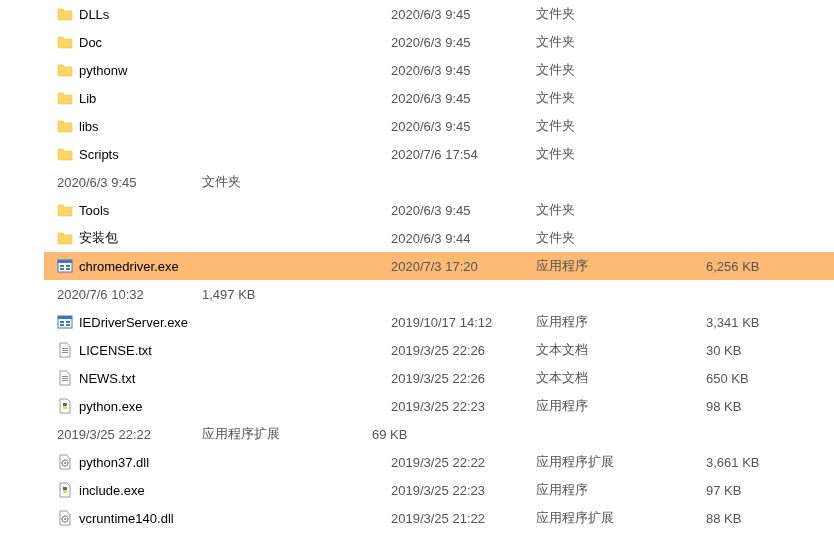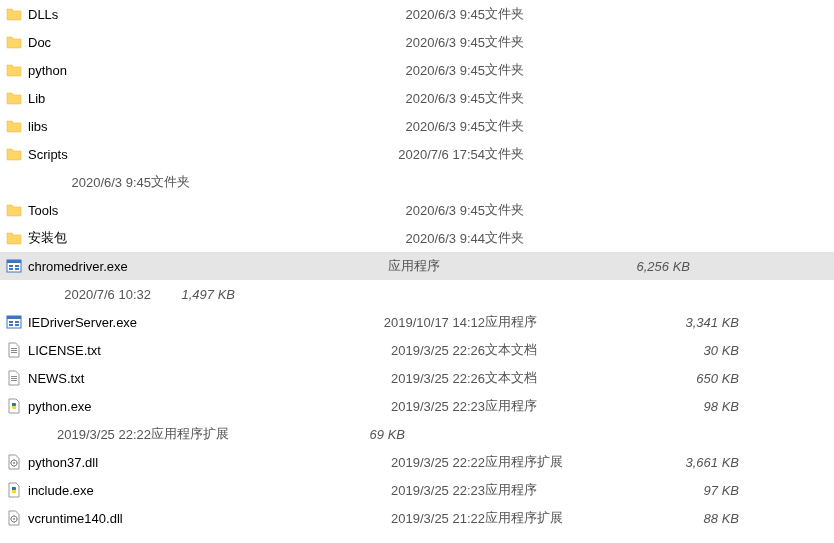--- a/index.html
+++ b/index.html
@@ -8,35 +8,36 @@
     font-size: 13px;
     background: #fff;
     color: #000;
     width: 834px;
   }
   .file-list { width: 100%; }
   .row {
     display: flex;
     align-items: center;
     height: 28px;
-    padding-left: 6px;
+    padding-left: 13px;
     cursor: default;
+    margin-left: 44px;
   }
-  .row.selected { background: #e5e5e5; gap: 48px; }
+  .row.selected { background: #fdba74; }
   .col-name {
     width: 334px;
     display: flex;
     align-items: center;
     gap: 6px;
     overflow: hidden;
     white-space: nowrap;
   }
-  .col-date { width: 145px; color: #555; text-align: right; }
+  .col-date { width: 145px; color: #555; }
   .col-type { width: 170px; color: #555; overflow: hidden; white-space: nowrap; text-overflow: ellipsis; }
-  .col-size { width: 100px; color: #555; text-align: right; padding-right: 16px; font-style: italic; }
+  .col-size { width: 100px; color: #555; text-align: left; padding-right: 16px; }
   .icon { width: 16px; height: 16px; flex-shrink: 0; display: inline-block; }
   
   .icon svg { display:block; }
 </style>
 </head>
 <body>
 
 <div class="file-list" id="list">
     <div class="row">
       <div class="col-name">
@@ -64,21 +65,21 @@
       <div class="col-type">文件夹</div>
       <div class="col-size"></div>
     </div>
     <div class="row">
       <div class="col-name">
         <span class="icon">
           <svg viewBox="0 0 16 16">
             <path fill="#ffd666" stroke="#e6b33c" stroke-width="0.5" d="M1 3h5l1.5 2H15v8.5c0 .3-.2.5-.5.5h-13c-.3 0-.5-.2-.5-.5V3z"></path>
           </svg>
         </span>
-        <span>python</span>
+        <span>pythonw</span>
       </div>
       <div class="col-date">2020/6/3 9:45</div>
       <div class="col-type">文件夹</div>
       <div class="col-size"></div>
     </div>
     <div class="row">
       <div class="col-name">
         <span class="icon">
           <svg viewBox="0 0 16 16">
             <path fill="#ffd666" stroke="#e6b33c" stroke-width="0.5" d="M1 3h5l1.5 2H15v8.5c0 .3-.2.5-.5.5h-13c-.3 0-.5-.2-.5-.5V3z"></path>
@@ -154,20 +155,21 @@
             <rect x="1" y="2" width="14" height="12" fill="#fff" stroke="#3a76c4"></rect>
             <rect x="1" y="2" width="14" height="3" fill="#3a76c4"></rect>
             <rect x="3" y="7" width="4" height="2" fill="#3a76c4"></rect>
             <rect x="9" y="7" width="4" height="2" fill="#3a76c4"></rect>
             <rect x="3" y="10" width="4" height="2" fill="#3a76c4"></rect>
             <rect x="9" y="10" width="4" height="2" fill="#3a76c4"></rect>
           </svg>
         </span>
         <span>chromedriver.exe</span>
       </div>
+      <div class="col-date">2020/7/3 17:20</div>
       <div class="col-type">应用程序</div>
       <div class="col-size">6,256 KB</div>
     </div>
     <div class="row">
       <div class="col-date">2020/7/6 10:32</div>
       <div class="col-size">1,497 KB</div>
     </div>
     <div class="row">
       <div class="col-name">
         <span class="icon">

